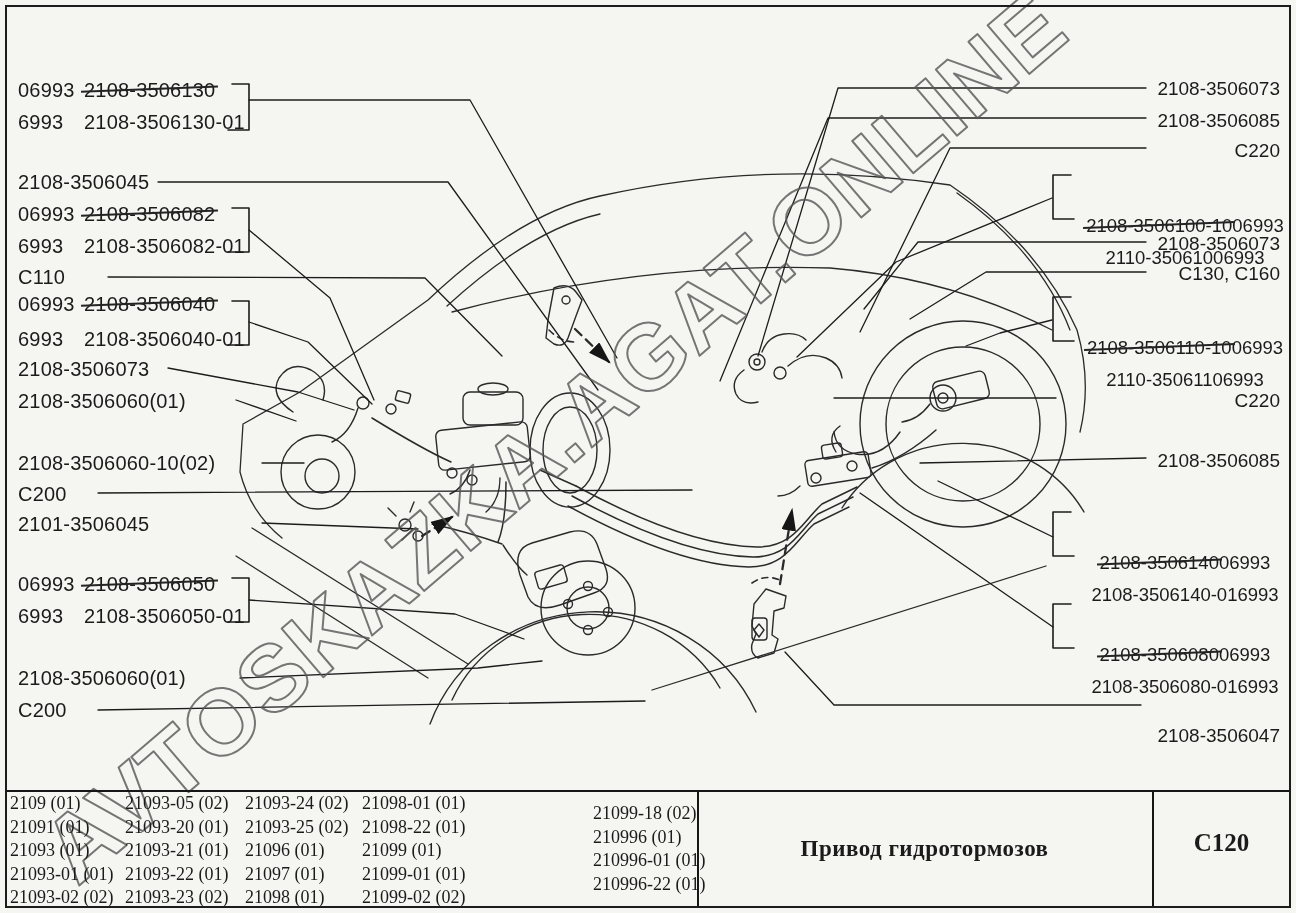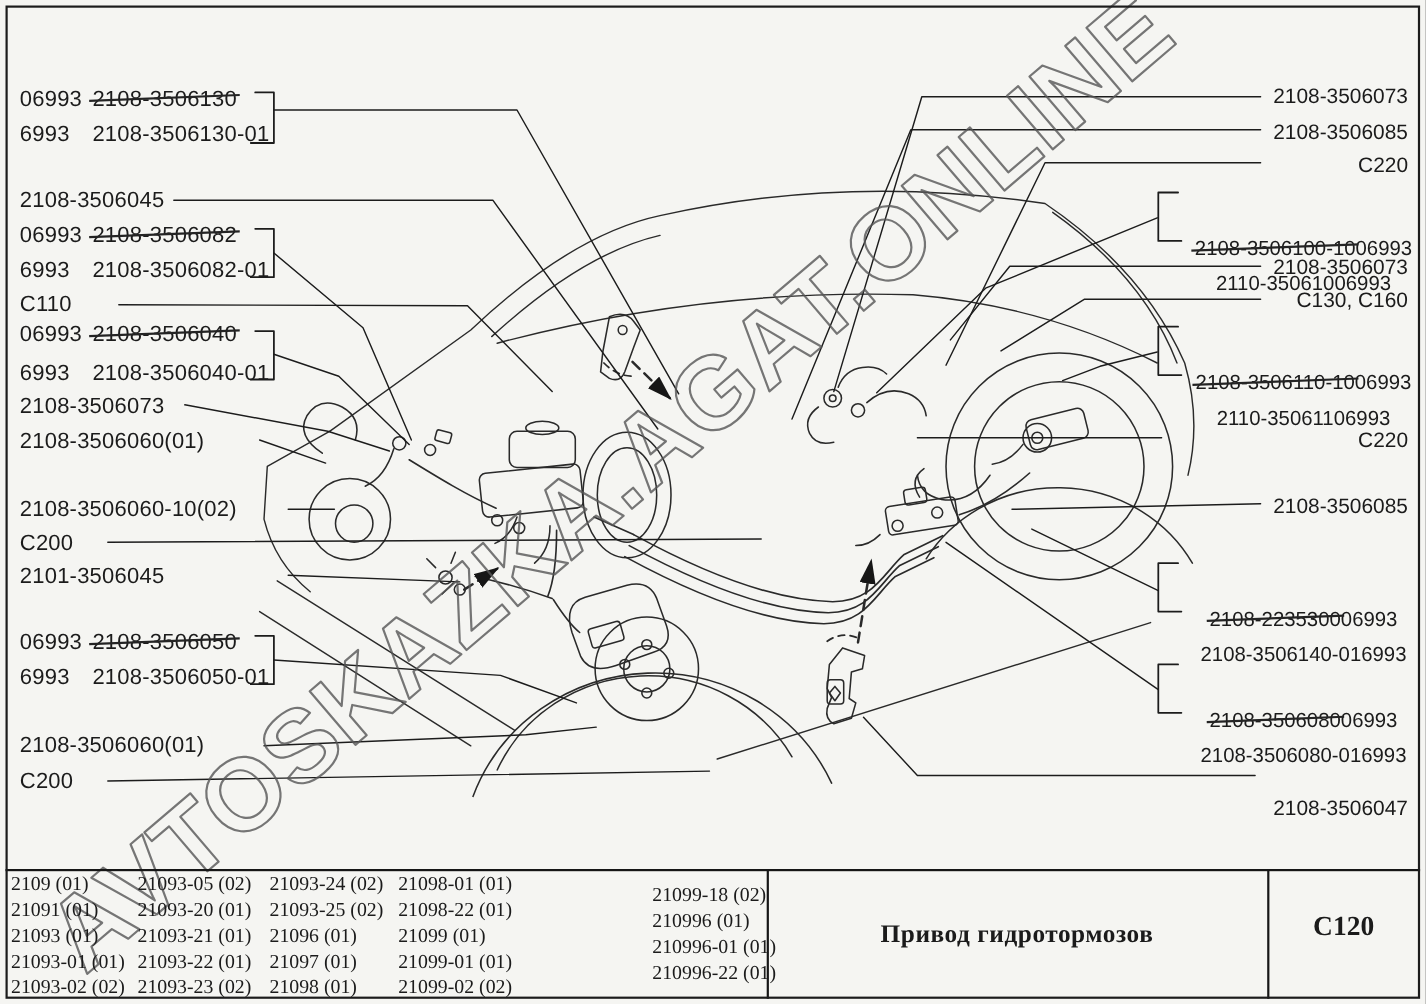--- a/index.html
+++ b/index.html
@@ -240,21 +240,21 @@
       <span class="struck">2108-3506110-10</span>
       <span>06993</span>
     </div>
   <div class="grp" style="top:325px">
       <span>2110-3506110</span>
       <span>6993</span>
     </div>
   <div class="rlbl" style="top:390px"><span>C220</span></div>
   <div class="rlbl" style="top:450px"><span>2108-3506085</span></div>
   <div class="grp" style="top:508px">
-      <span class="struck">2108-2235300</span>
+      <span class="struck">2108-3506140</span>
       <span>06993</span>
     </div>
   <div class="grp" style="top:540px">
       <span>2108-3506140-01</span>
       <span>6993</span>
     </div>
   <div class="grp" style="top:600px">
       <span class="struck">2108-3506080</span>
       <span>06993</span>
     </div>

